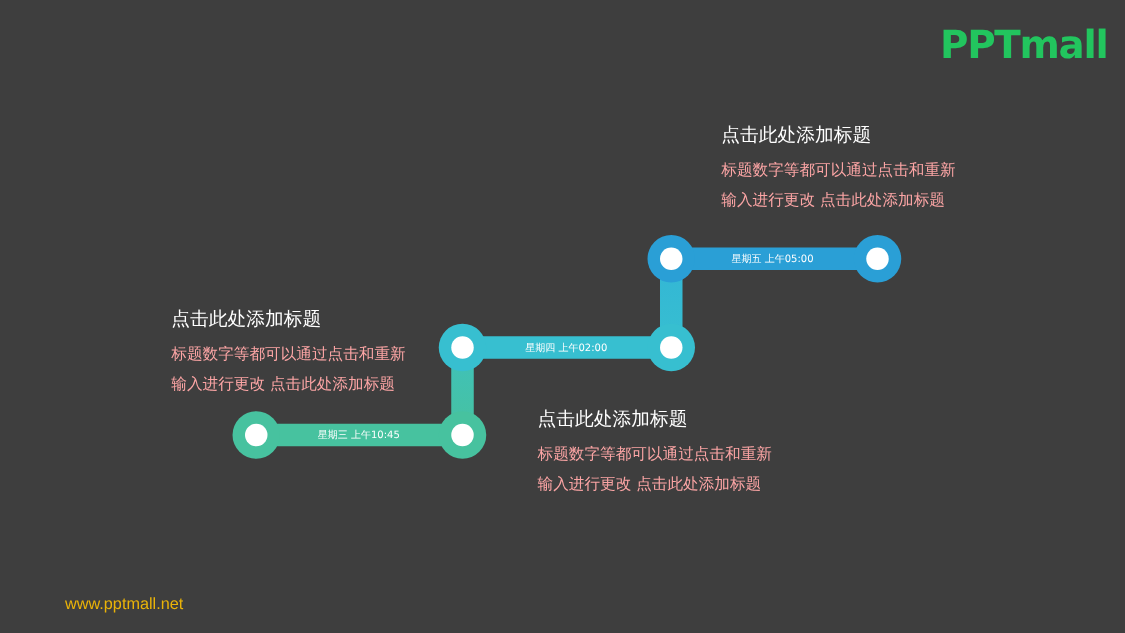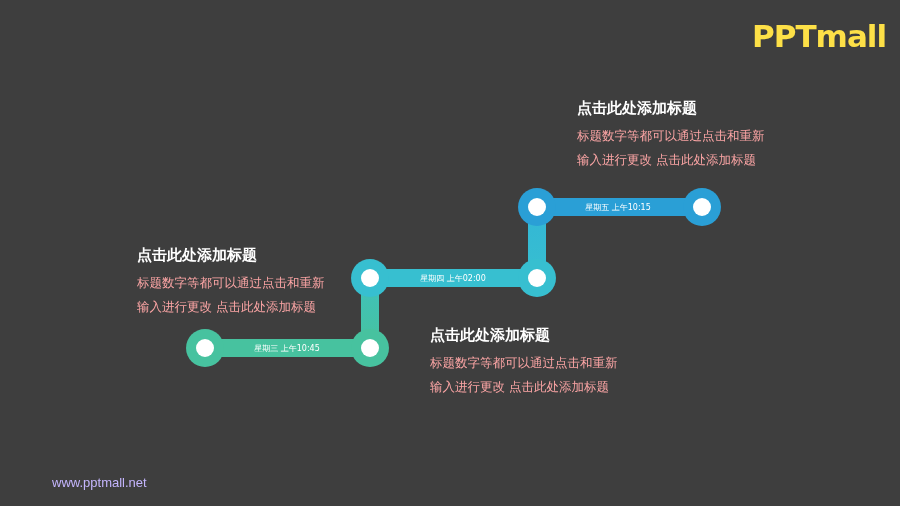--- a/index.html
+++ b/index.html
@@ -6,35 +6,35 @@
   body {
     width: 900px; height: 506px; overflow: hidden;
     background: #3e3e3e;
     font-family: "DejaVu Sans", "Liberation Sans", sans-serif;
     position: relative;
   }
   .logo {
     position: absolute; left: 752px; top: 18px;
     font-family: "DejaVu Sans", sans-serif;
     font-size: 31px; font-weight: bold; letter-spacing: -1px;
-    color: #fde047;
+    color: #22c55e;
   }
   .footer {
     position: absolute; left: 52px; top: 475px;
     font-family: "Liberation Sans", sans-serif;
-    font-size: 13px; color: #c4b5fd;
+    font-size: 13px; color: #eab308;
   }
   svg.diagram { position: absolute; left: 0; top: 0; }
   .bar-label {
     position: absolute; font-size: 8px; color: #ffffff;
     transform: translate(-50%, -50%); white-space: nowrap;
   }
   .text-block { position: absolute; color: #ffffff; }
   .text-block .title {
-    font-size: 15px; font-weight: bold; line-height: 20px; margin-bottom: 6px;
+    font-size: 15px; font-weight: normal; line-height: 20px; margin-bottom: 6px;
   }
   .text-block .line {
     font-size: 12.5px; color: #fca5a5; line-height: 24px; white-space: nowrap;
   }
   .node { cursor: pointer; }
 </style>
 </head>
 <body>
 
 <div class="logo">PPTmall</div>
@@ -74,21 +74,21 @@
     <rect x="537" y="198" width="165" height="18" fill="#2a9fd6"></rect>
     <circle class="node" cx="537" cy="207" r="19" fill="#2a9fd6"></circle>
     <circle cx="537" cy="207" r="9" fill="#ffffff"></circle>
     <circle class="node" cx="702" cy="207" r="19" fill="#2a9fd6"></circle>
     <circle cx="702" cy="207" r="9" fill="#ffffff"></circle>
   </g>
 </svg>
 
 <div class="bar-label" style="left:287px; top:348px;">星期三 上午10:45</div>
 <div class="bar-label" style="left:453px; top:278px;">星期四 上午02:00</div>
-<div class="bar-label" style="left:618px; top:207px;">星期五 上午10:15</div>
+<div class="bar-label" style="left:618px; top:207px;">星期五 上午05:00</div>
 
 <div class="text-block" style="left:137px; top:245px;">
   <div class="title">点击此处添加标题</div>
   <div class="line">标题数字等都可以通过点击和重新</div>
   <div class="line">输入进行更改 点击此处添加标题</div>
 </div>
 
 <div class="text-block" style="left:430px; top:325px;">
   <div class="title">点击此处添加标题</div>
   <div class="line">标题数字等都可以通过点击和重新</div>

